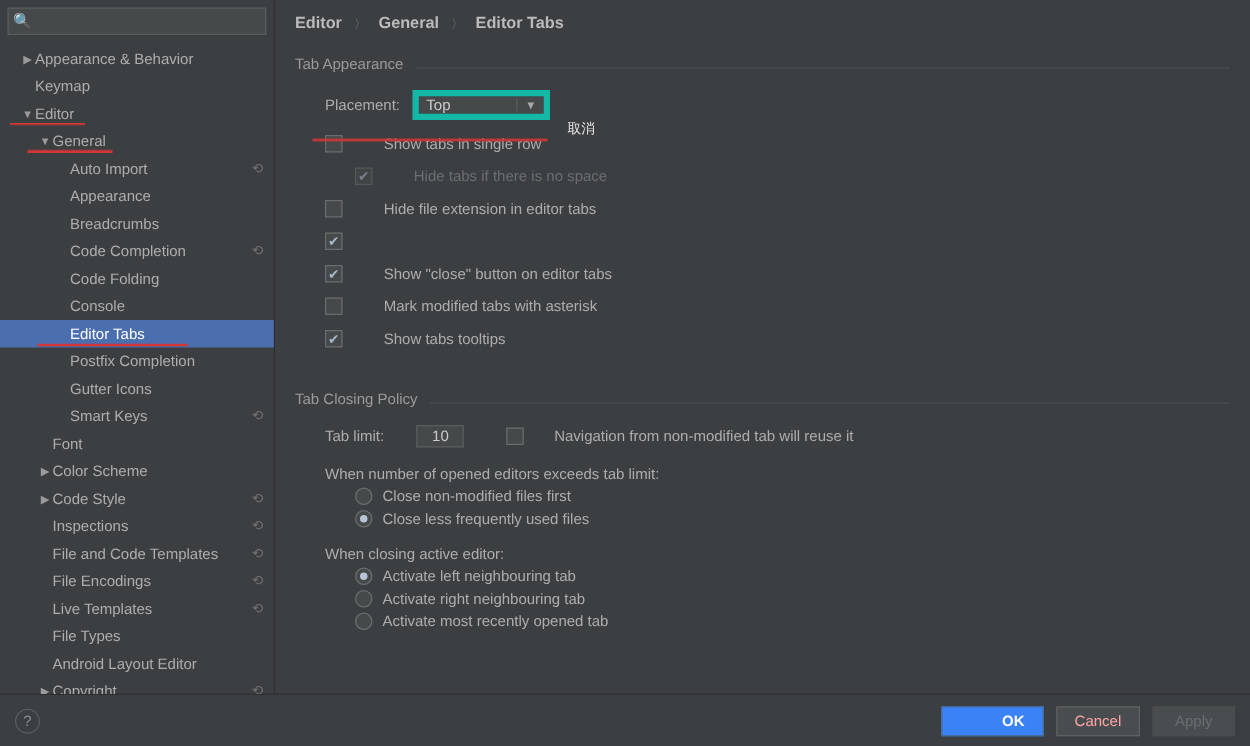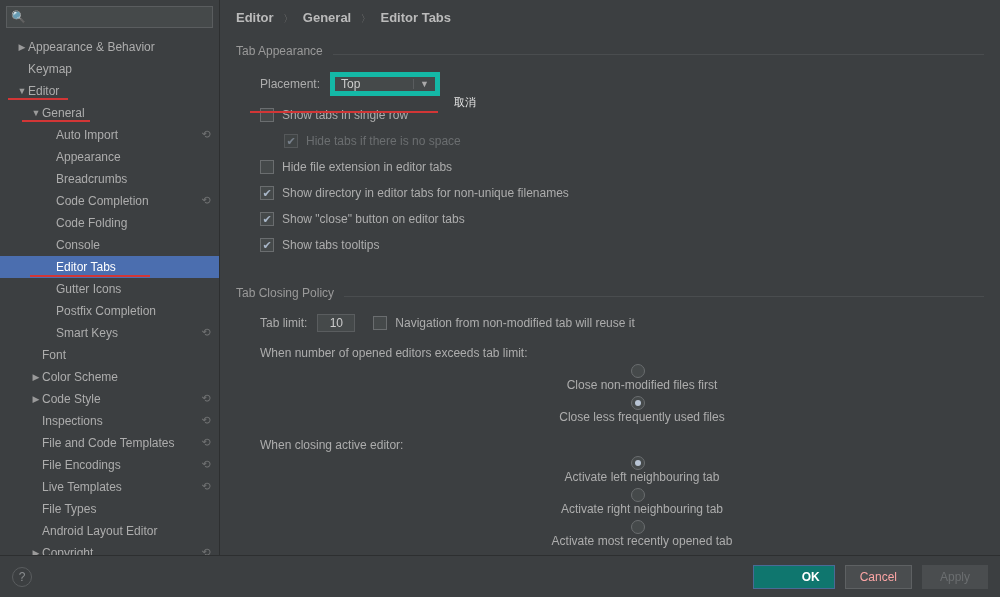--- a/index.html
+++ b/index.html
@@ -70,41 +70,41 @@
 .section-title { color: #9a9a9a; margin: 10px 0 8px 16px; font-size: 12px; }
 .form-row { display: flex; align-items: center; margin: 6px 0 6px 40px; }
 .form-row label { color: #adadad; text-align: center; }
 .select-box {
   display: inline-flex; align-items: center;
   background: #45494a; border: 5px solid #14b8a6;
   height: 24px; min-width: 110px; margin-left: 10px;
   padding: 0 6px; color: #ccc; position: relative;
 }
 .select-box .caret { margin-left: auto; border-left: 1px solid #5a5d5f; padding-left: 6px; font-size: 9px; color: #aaa; }
-.checkbox-row { display: flex; align-items: center; margin: 6px 0 6px 40px; color: #adadad; }
+.checkbox-row { display: flex; align-items: center; margin: 6px 0 6px 40px; color: #adadad; gap: 25px; }
 .checkbox-row.sub { margin-left: 64px; }
 .chk {
   width: 14px; height: 14px;
   border: 1px solid #6a6d6f;
   background: #45494a;
   margin-right: 8px;
   display: inline-flex; align-items: center; justify-content: center;
   font-size: 10px; color: #ccc;
 }
 .chk.checked::after { content: "✔"; color: #a8b6c8; font-size: 11px; }
 .chk.disabled { opacity: 0.55; }
 .disabled-text { color: #6b6e70; }
 .tab-closing { margin-top: 18px; }
-.inline-row { display: flex; align-items: center; margin: 6px 0 6px 40px; }
+.inline-row { display: flex; align-items: center; margin: 6px 0 6px 40px; gap: 16px; }
 .num-input {
   width: 38px; height: 18px; background: #45494a; border: 1px solid #5a5d5f;
   color: #ccc; text-align: center; margin: 0 18px 0 10px; font-size: 12px;
 }
 .group-label { margin: 14px 0 4px 40px; color: #adadad; }
-.radio-row { display: flex; align-items: center; margin: 4px 0 4px 64px; color: #adadad; flex-direction: column; }
+.radio-row { display: flex; align-items: center; margin: 4px 0 4px 64px; color: #adadad; }
 .radio {
   width: 14px; height: 14px; border: 1px solid #6a6d6f; border-radius: 50%;
   background: #45494a; margin-right: 8px; position: relative;
 }
 .radio.checked::after {
   content: ""; position: absolute; width: 6px; height: 6px; background: #b8c4d4;
   border-radius: 50%; top: 3px; left: 3px;
 }
 .annot { position: absolute; color: #e5e5e5; font-size: 11px; font-weight: normal; }
 .footer {
@@ -116,21 +116,21 @@
   width: 20px; height: 20px; border: 1px solid #5a5d5f; border-radius: 50%;
   display: flex; align-items: center; justify-content: center;
   color: #8a8d8f; font-size: 12px;
 }
 .footer-buttons { margin-left: auto; display: flex; gap: 10px; }
 .btn {
   height: 24px; min-width: 66px; padding: 0 14px;
   background: #4a4d4f; border: 1px solid #5e6163; color: #fca5a5;
   font-size: 12px; cursor: pointer;
 }
-.btn.primary { background: #0f766e; border-color: #4a6a96; color: #fff; font-weight: bold; padding-left: 48px; }
+.btn.primary { background: #3b82f6; border-color: #4a6a96; color: #fff; font-weight: bold; padding-left: 48px; }
 .btn.disabled { color: #6b6e70; border-color: #4a4d4f; }
 </style>
 </head>
 <body>
 
 <div class="main-layout">
   <div class="sidebar">
     <div class="search-wrap">
       <input class="search-input" placeholder="🔍" value="" style="">
     </div>
@@ -176,25 +176,25 @@
         <div class="tree-item tree-indent-3">
           <span class="tree-caret"></span>
           <span class="tree-label">Console</span>
         </div>
         <div class="tree-item tree-indent-3 selected">
           <span class="tree-caret"></span>
           <span class="tree-label">Editor Tabs</span>
         </div>
         <div class="tree-item tree-indent-3">
           <span class="tree-caret"></span>
+          <span class="tree-label">Postfix Completion</span>
+        </div>
+        <div class="tree-item tree-indent-3">
+          <span class="tree-caret"></span>
           <span class="tree-label">Gutter Icons</span>
-        </div>
-        <div class="tree-item tree-indent-3">
-          <span class="tree-caret"></span>
-          <span class="tree-label">Postfix Completion</span>
         </div>
         <div class="tree-item tree-indent-3">
           <span class="tree-caret"></span>
           <span class="tree-label">Smart Keys</span>
           <span class="reset-icon">⟲</span>
         </div>
         <div class="tree-item tree-indent-2">
           <span class="tree-caret"></span>
           <span class="tree-label">Font</span>
         </div>
@@ -272,25 +272,28 @@
     <div class="checkbox-row sub">
       <span class="chk checked disabled"></span>
       <span class="disabled-text">Hide tabs if there is no space</span>
     </div>
     <div class="checkbox-row">
       <span class="chk"></span>
       <span>Hide file extension in editor tabs</span>
     </div>
     <div class="checkbox-row">
       <span class="chk checked"></span>
-      <span>Show directory in editor tabs for non-unique filenames</span>
     </div>
     <div class="checkbox-row">
       <span class="chk checked"></span>
       <span>Show "close" button on editor tabs</span>
+    </div>
+    <div class="checkbox-row">
+      <span class="chk"></span>
+      <span>Mark modified tabs with asterisk</span>
     </div>
     <div class="checkbox-row">
       <span class="chk checked"></span>
       <span>Show tabs tooltips</span>
     </div>
 
     <div class="tab-closing">
       <div style="display:flex;align-items:center;">
         <div class="section-title">Tab Closing Policy</div>
         <div style="flex:1;border-bottom:1px solid #4a4d4f;margin:8px 16px 0 10px;"></div>

